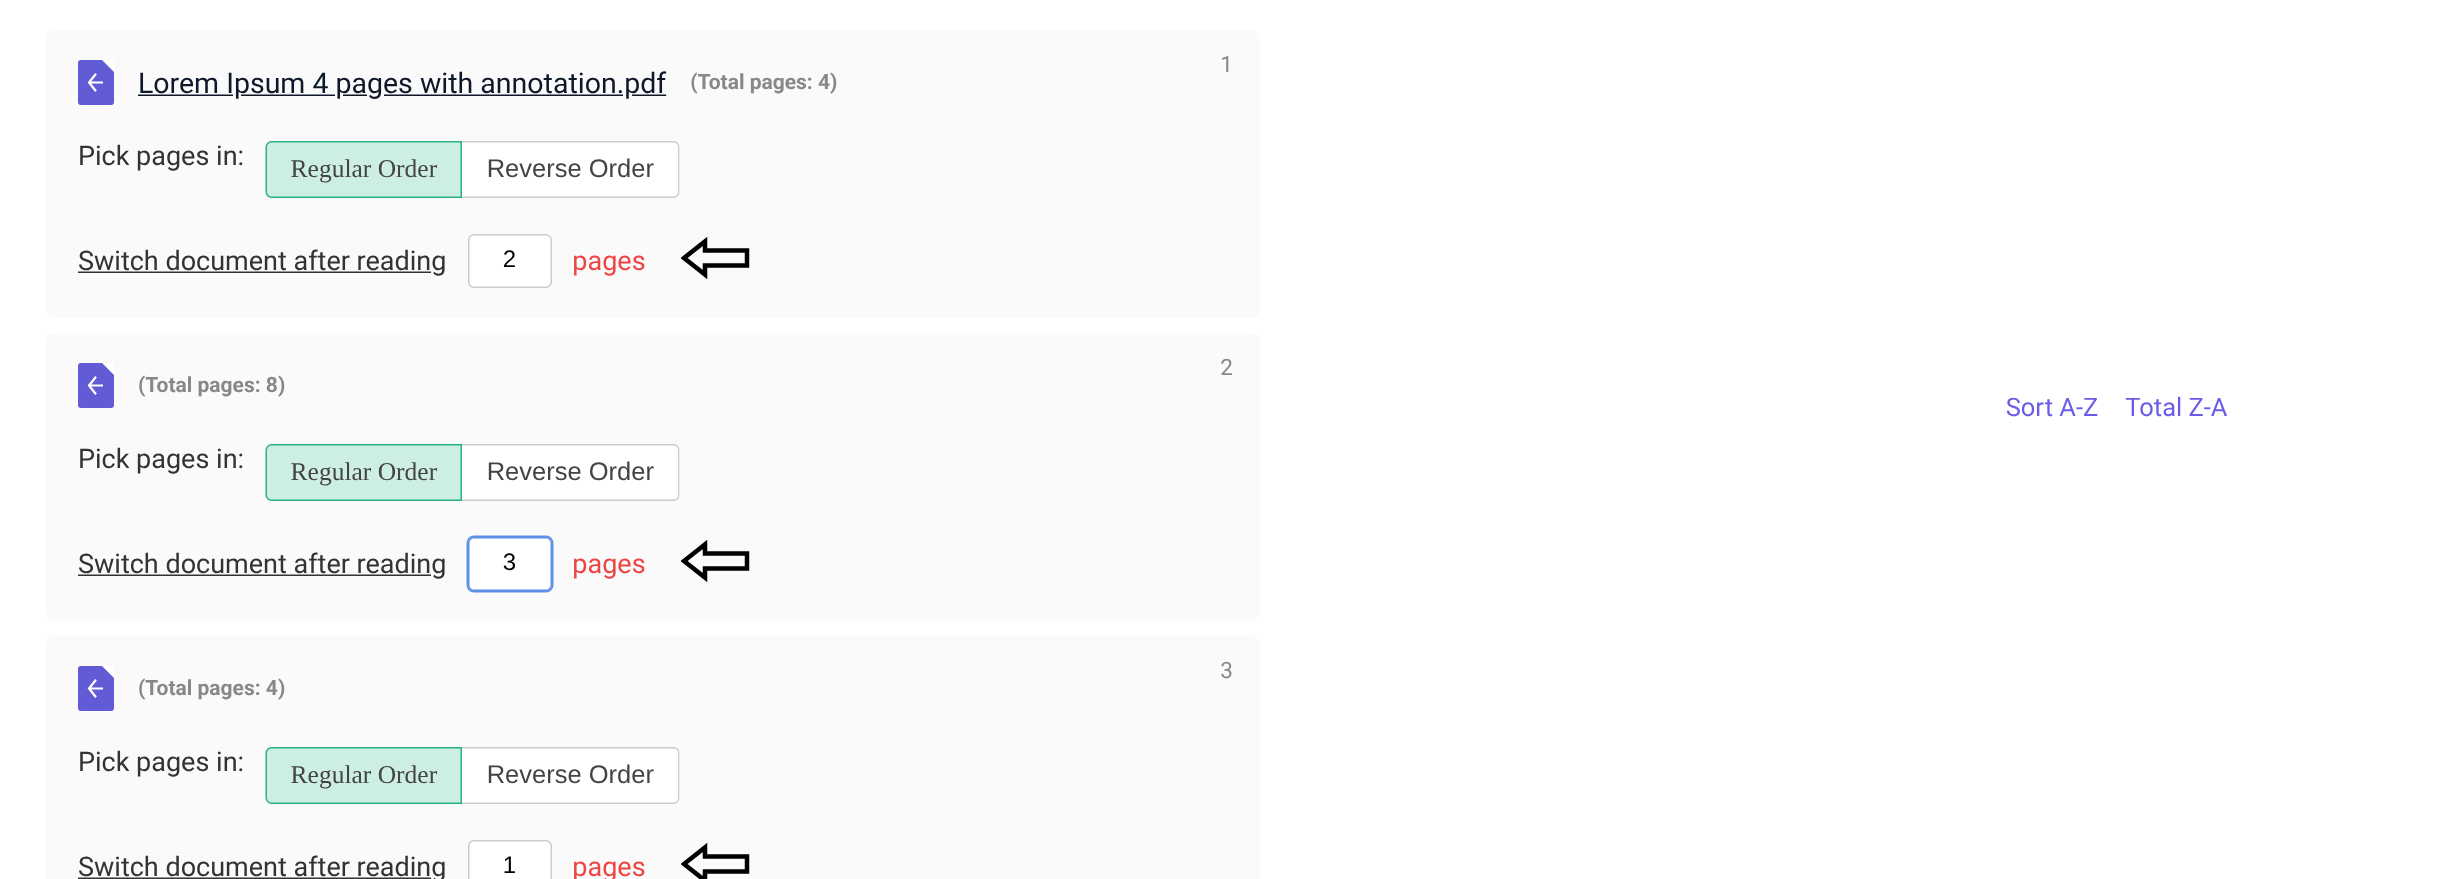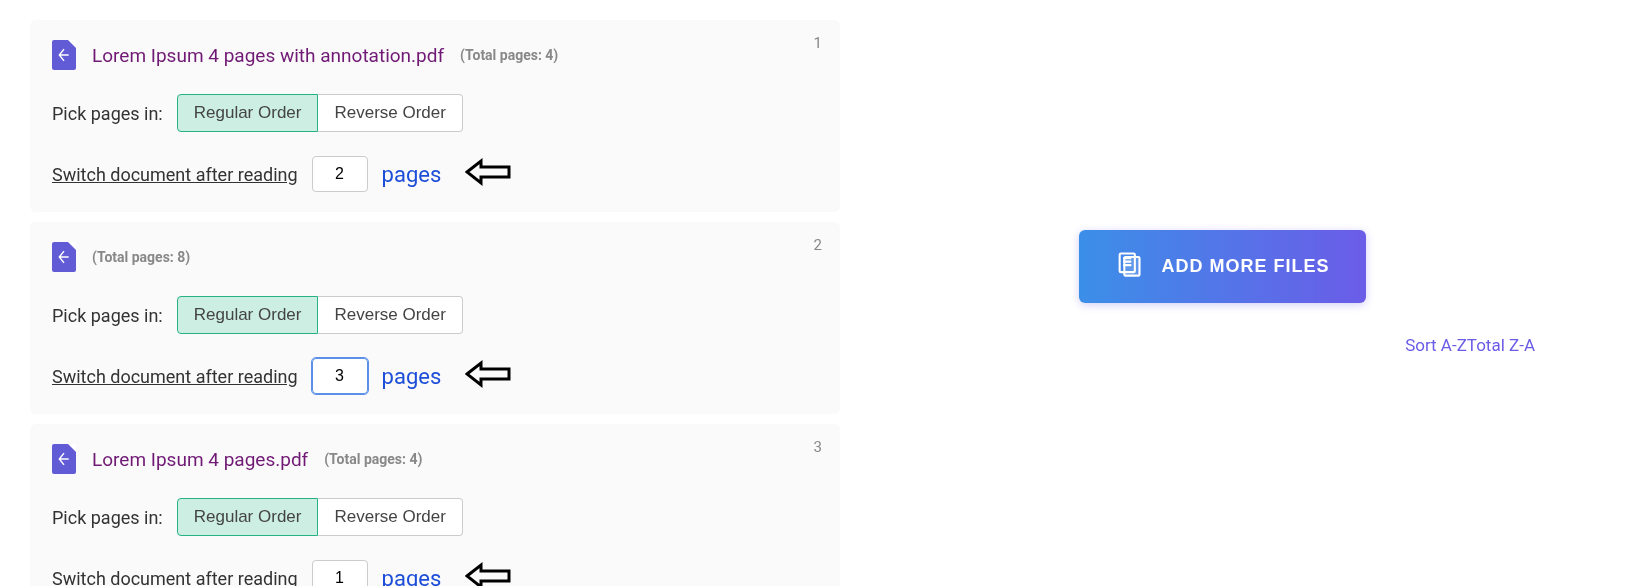--- a/index.html
+++ b/index.html
@@ -66,51 +66,53 @@
       width: 0;
       height: 0;
       border-left: 8px solid #625BD6;
       border-top: 8px solid #fff;
     }
     .pdf-icon svg {
       position: relative;
       z-index: 1;
     }
     .file-name {
-      color: #701a75;
+      color: #0f172a;
       font-size: 19px;
+      text-decoration: underline;
     }
     .total-pages {
       color: #888;
       font-size: 14px;
       font-weight: bold;
     }
     .pick-row {
       display: flex;
-      align-items: center;
+      align-items: flex-start;
       gap: 14px;
       margin-bottom: 24px;
     }
     .pick-label {
       color: #333;
       font-size: 18px;
     }
     .order-buttons {
       display: flex;
     }
     .order-btn {
       padding: 8px 16px;
       font-size: 17px;
       border: 1px solid #ccc;
       background: #fff;
       cursor: pointer;
       color: #444;
     }
     .order-btn:first-child {
       border-radius: 4px 0 0 4px;
+      font-family: Liberation Serif, serif;
     }
     .order-btn:last-child {
       border-radius: 0 4px 4px 0;
       border-left: none;
     }
     .order-btn.active {
       background: #CDEFE3;
       border: 1px solid #27B381;
       color: #444;
     }
@@ -130,22 +132,22 @@
       border: 1px solid #ccc;
       border-radius: 4px;
       text-align: center;
       font-size: 16px;
     }
     .page-input.focused {
       border: 1px solid #5B8FE8;
       outline: 1px solid #5B8FE8;
     }
     .pages-suffix {
-      color: #1d4ed8;
-      font-size: 22px;
+      color: #ef4444;
+      font-size: 18px;
     }
     .arrow-icon {
       margin-left: 10px;
     }
     .right-column {
       flex: 1;
       display: flex;
       flex-direction: column;
       align-items: center;
       padding-top: 210px;
@@ -161,22 +163,23 @@
       letter-spacing: 1px;
       cursor: pointer;
       display: flex;
       align-items: center;
       gap: 18px;
       box-shadow: 0 2px 8px rgba(107, 92, 232, 0.3);
     }
     .sort-links {
       margin-top: 32px;
       display: flex;
+      gap: 18px;
       align-self: flex-end;
-      margin-right: 70px;
+      margin-right: 120px;
     }
     .sort-link {
       color: #6B5CE8;
       font-size: 17px;
       cursor: pointer;
       text-decoration: none;
     }
   </style>
 </head>
 <body>
@@ -243,21 +246,20 @@
   </div>
 
   <div class="file-card">
     <div class="file-number">3</div>
     <div class="file-header">
       <div class="pdf-icon">
         <svg width="14" height="14" viewBox="0 0 24 24" fill="none" stroke="#fff" stroke-width="2.5">
           <path d="M12 2 L4 12 L12 22 M4 12 L20 12"></path>
         </svg>
       </div>
-      <span class="file-name">Lorem Ipsum 4 pages.pdf</span>
       <span class="total-pages">(Total pages: 4)</span>
     </div>
     <div class="pick-row">
       <span class="pick-label">Pick pages in:</span>
       <div class="order-buttons">
         <button class="order-btn active">Regular Order</button>
         <button class="order-btn">Reverse Order</button>
       </div>
     </div>
     <div class="switch-row">
@@ -268,27 +270,17 @@
         <svg width="48" height="30" viewBox="0 0 48 30" fill="none" stroke="#000" stroke-width="3">
           <path d="M2 15 L16 4 L16 10 L44 10 L44 20 L16 20 L16 26 Z" fill="none"></path>
         </svg>
       </span>
     </div>
   </div>
 
 </div>
 
 <div class="right-column">
-  <button class="add-more-btn">
-    <span>
-      <svg width="28" height="28" viewBox="0 0 24 24" fill="none" stroke="#fff" stroke-width="1.8">
-        <rect x="4" y="3" width="13" height="16" rx="1"></rect>
-        <path d="M7 7 L14 7 M7 10 L14 10 M7 13 L14 13"></path>
-        <rect x="8" y="6" width="13" height="16" rx="1" fill="rgba(255,255,255,0.15)"></rect>
-      </svg>
-    </span>
-    <span>ADD MORE FILES</span>
-  </button>
   <div class="sort-links">
     <a class="sort-link">Sort A-Z</a>
     <a class="sort-link">Total Z-A</a>
   </div>
 </div>
 
 </body></html>

